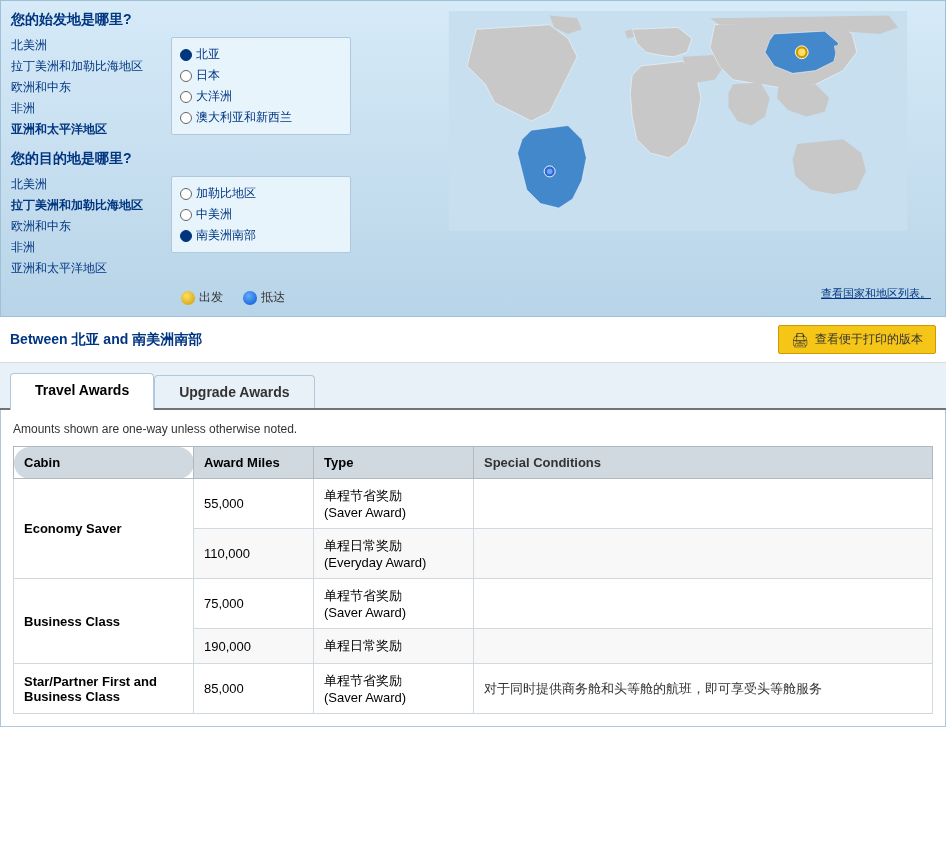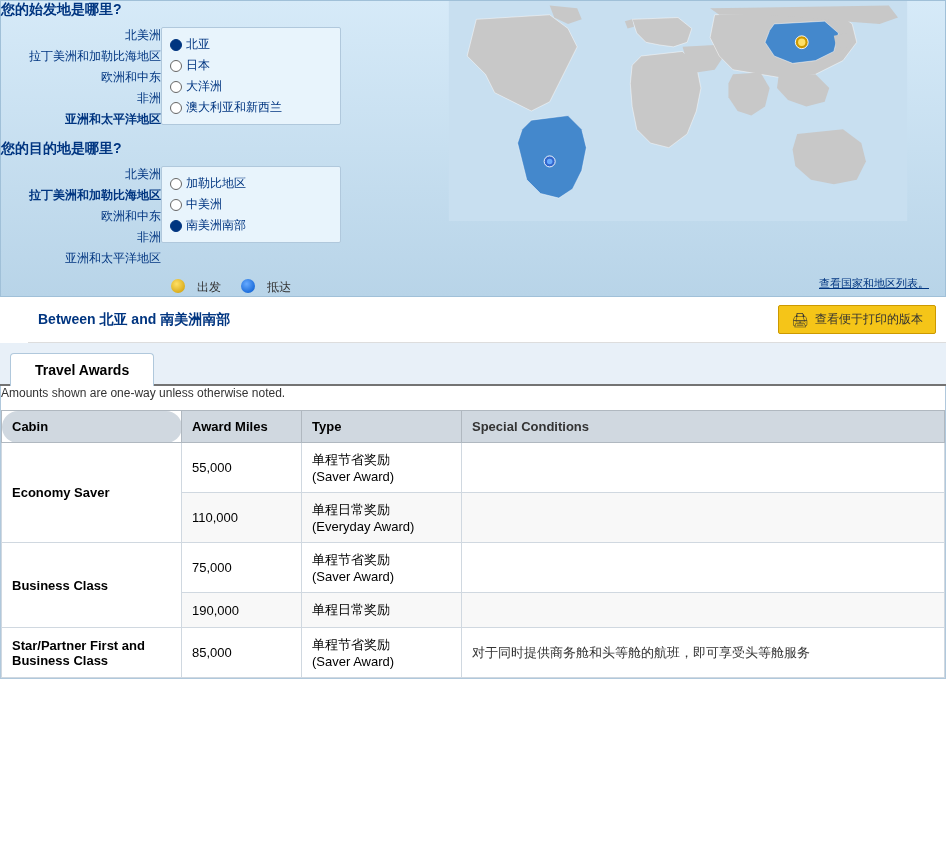--- a/index.html
+++ b/index.html
@@ -3,40 +3,40 @@
   <meta charset="utf-8">
   <style>
     * { box-sizing: border-box; margin: 0; padding: 0; }
     body { font-family: Arial, sans-serif; font-size: 13px; background: #fff; width: 946px; }
 
     
     .top-section {
       background: linear-gradient(to bottom, #d6eaf8, #b8d4e8);
       border: 1px solid #a0c0d8;
       display: flex;
+      padding: 10px;
       position: relative;
     }
 
     .selectors-area {
       width: 410px;
       flex-shrink: 0;
     }
 
     .question-label {
       color: #003580;
       font-size: 14px;
       font-weight: bold;
       margin-bottom: 6px;
     }
 
     .region-grid {
       display: flex;
       gap: 0;
       margin-bottom: 10px;
-      text-align: right;
     }
 
     .region-left {
       width: 160px;
     }
 
     .region-right {
       width: 200px;
     }
 
@@ -91,31 +91,32 @@
     }
 
     
     .world-map-svg {
       width: 100%;
       height: 220px;
     }
 
     .map-legend {
       position: absolute;
-      right: 16px;
+      right: 4px;
       bottom: 5px;
       font-size: 11px;
       color: #003580;
       text-decoration: underline;
       cursor: pointer;
     }
 
     .legend-item {
       display: flex;
-      gap: 12px;
+      align-items: center;
+      gap: 4px;
       font-size: 12px;
       color: #333;
     }
 
     .legend-dot {
       width: 14px;
       height: 14px;
       border-radius: 50%;
     }
 
@@ -123,21 +124,20 @@
     .legend-dot.blue { background: radial-gradient(circle at 40% 35%, #66aaff, #0055cc); }
 
     
     .between-bar {
       display: flex;
       align-items: center;
       justify-content: space-between;
       padding: 8px 10px;
       background: #fff;
       border-bottom: 1px solid #ddd;
-      margin-left: 28px;
     }
 
     .between-text {
       font-size: 14px;
       color: #003580;
       font-weight: bold;
     }
 
     .print-btn {
       background: #f5c518;
@@ -186,20 +186,21 @@
 
     .tab:not(.active) {
       margin-top: 4px;
     }
 
     
     .content-area {
       background: #fff;
       border: 1px solid #b0c8dc;
       border-top: none;
+      padding: 12px;
     }
 
     .amounts-note {
       font-size: 12px;
       color: #333;
       margin-bottom: 10px;
     }
 
     
     .awards-table {
@@ -383,20 +384,23 @@
   <button class="print-btn">
     <span class="print-icon">🖨</span>
     <span>查看便于打印的版本</span>
   </button>
 </div>
 
 <div class="tabs-container">
   <div class="tab active">
     <span>Travel Awards</span>
   </div>
+  <div class="tab">
+    <span>Upgrade Awards</span>
+  </div>
 </div>
 
 <div class="content-area">
   <div class="amounts-note">Amounts shown are one-way unless otherwise noted.</div>
 
   <table class="awards-table">
     <thead>
       <tr>
         <th class="cabin-cell">Cabin</th>
         <th class="miles-cell">Award Miles</th>

